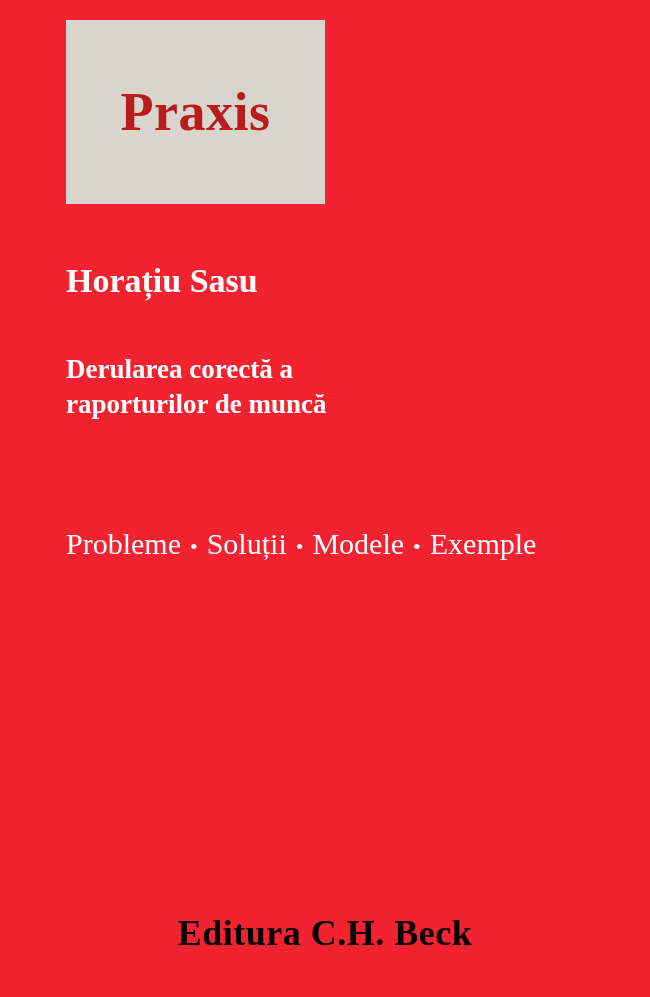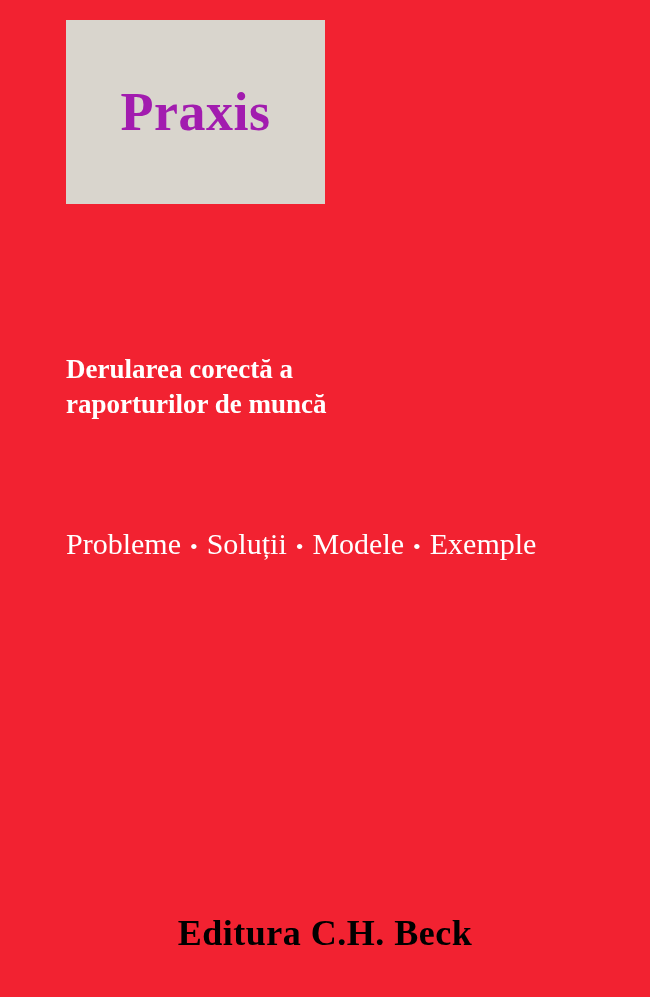--- a/index.html
+++ b/index.html
@@ -28,21 +28,21 @@
     height: 184px;
     background: #d9d5cd;
     display: flex;
     align-items: center;
     justify-content: center;
   }
   .series-badge-label {
     font-family: "Liberation Serif", serif;
     font-weight: bold;
     font-size: 54px;
-    color: #a21caf;
+    color: #b91c1c;
     letter-spacing: 0.5px;
     line-height: 1;
   }
   .author {
     position: absolute;
     left: 66px;
     top: 262px;
     font-family: "Liberation Serif", serif;
     font-weight: bold;
     font-size: 34px;
@@ -98,20 +98,21 @@
 </style>
 </head>
 <body>
 
 <div class="cover">
 
   <div class="series-badge">
     <span class="series-badge-label">Praxis</span>
   </div>
 
+  <div class="author">Horațiu Sasu</div>
 
   <div class="title">
     <span class="title-line">Derularea corectă a</span>
     <span class="title-line">raporturilor de muncă</span>
   </div>
 
   <div class="subtitle">
     <span>Probleme</span><span class="sep">•</span><span>Soluții</span><span class="sep">•</span><span>Modele</span><span class="sep">•</span><span>Exemple</span>
   </div>
 

